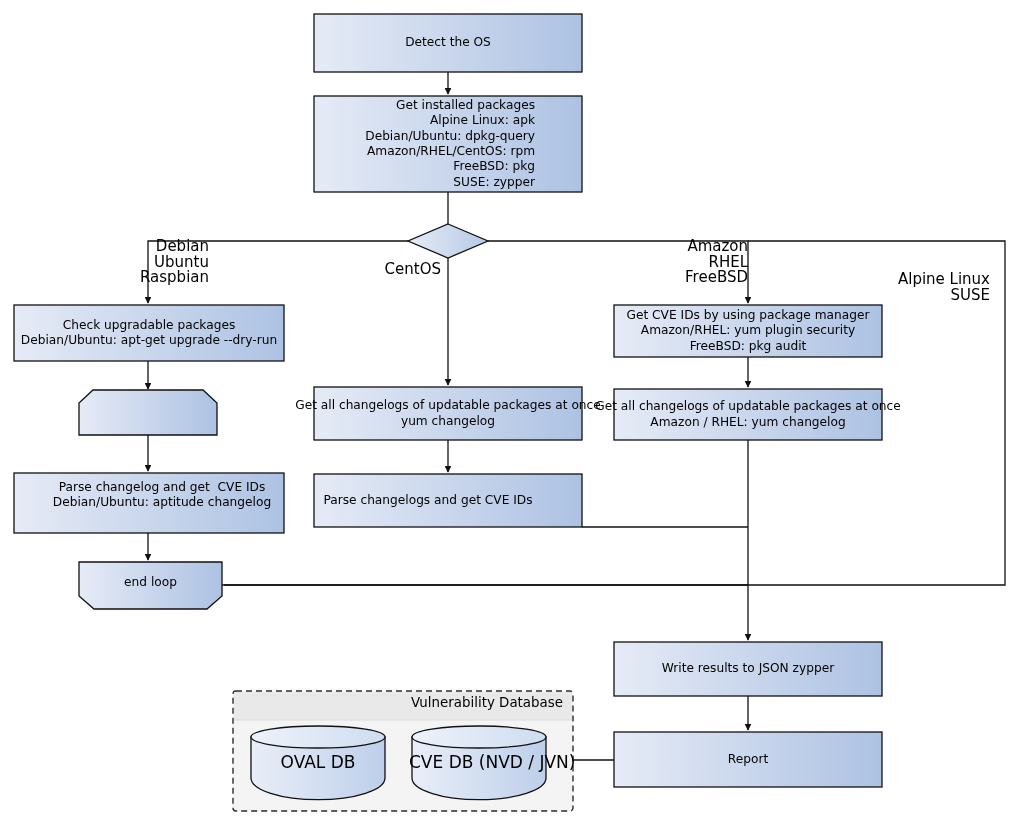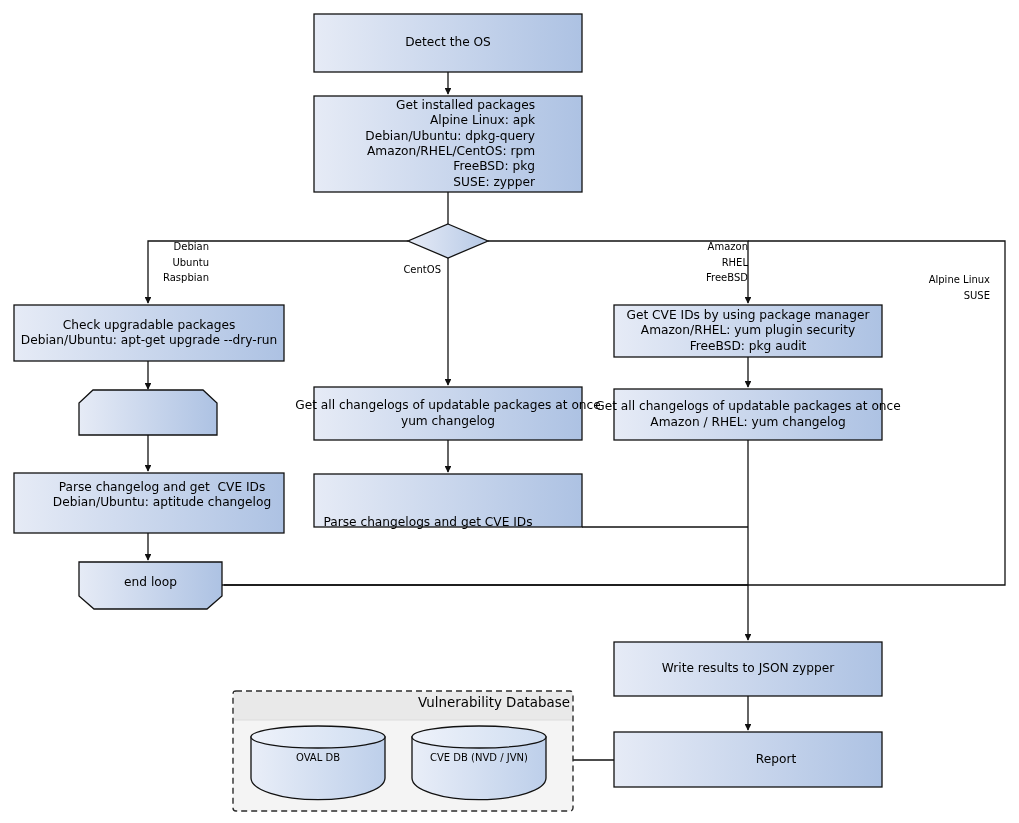--- a/index.html
+++ b/index.html
@@ -39,37 +39,37 @@
     pointer-events: none;
   }
   .node-label.right {
     text-align: right;
     justify-content: flex-end;
   }
   .edge-label {
     position: absolute;
     text-align: right;
     color: #000000;
-    font-size: 10px;
+    font-size: 15px;
     line-height: 15.6px;
     white-space: pre;
   }
   .group-title {
     position: absolute;
     text-align: right;
     color: #000000;
     font-size: 13.4px;
     line-height: 17px;
     white-space: pre;
   }
   .db-label {
     position: absolute;
     text-align: center;
     color: #000000;
-    font-size: 10px;
+    font-size: 17px;
     white-space: pre;
   }
 </style>
 </head>
 <body>
 
 <div id="canvas">
 
   <svg class="layer" viewBox="0 0 1019 823" xmlns="http://www.w3.org/2000/svg">
     <defs>
@@ -172,45 +172,45 @@
 
 
   <div class="node-label" style="left:27px; top:473px; width:270px; height:44px;text-align:center;">Parse changelog and get  CVE IDs
 Debian/Ubuntu: aptitude changelog</div>
 
   <div class="node-label" style="left:79px; top:562px; width:143px; height:42px;">end loop</div>
 
   <div class="node-label" style="left:299px; top:387px; width:298px; height:53px;">Get all changelogs of updatable packages at once
 yum changelog</div>
 
-  <div class="node-label" style="left:314px; top:496px; width:228px; height:53px;">Parse changelogs and get CVE IDs</div>
+  <div class="node-label" style="left:314px; top:474px; width:228px; height:53px;">Parse changelogs and get CVE IDs</div>
 
   <div class="node-label" style="left:614px; top:305px; width:268px; height:52px;">Get CVE IDs by using package manager
 Amazon/RHEL: yum plugin security
 FreeBSD: pkg audit</div>
 
   <div class="node-label" style="left:599px; top:389px; width:298px; height:51px;">Get all changelogs of updatable packages at once
 Amazon / RHEL: yum changelog</div>
 
   <div class="node-label" style="left:614px; top:642px; width:268px; height:54px;">Write results to JSON zypper</div>
 
-  <div class="node-label" style="left:614px; top:732px; width:268px; height:55px;padding-left:28px;">Report</div>
+  <div class="node-label" style="left:614px; top:732px; width:268px; height:55px;">Report</div>
 
   <div class="edge-label" style="left:83px; top:239px; width:126px;">Debian
 Ubuntu
 Raspbian</div>
 
   <div class="edge-label" style="left:327px; top:262px; width:114px;">CentOS</div>
 
   <div class="edge-label" style="left:622px; top:239px; width:126px;">Amazon
 RHEL
 FreeBSD</div>
 
   <div class="edge-label" style="left:864px; top:251px; width:126px;margin-top:21px;">Alpine Linux
 SUSE</div>
 
-  <div class="group-title" style="left:253px; top:694px; width:317px;">Vulnerability Database</div>
+  <div class="group-title" style="left:246px; top:694px; width:317px;">Vulnerability Database</div>
 
   <div class="db-label" style="left:251px; top:752px; width:134px;">OVAL DB</div>
 
   <div class="db-label" style="left:409px; top:752px; width:140px;">CVE DB (NVD / JVN)</div>
 
 </div>
 
 </body></html>

